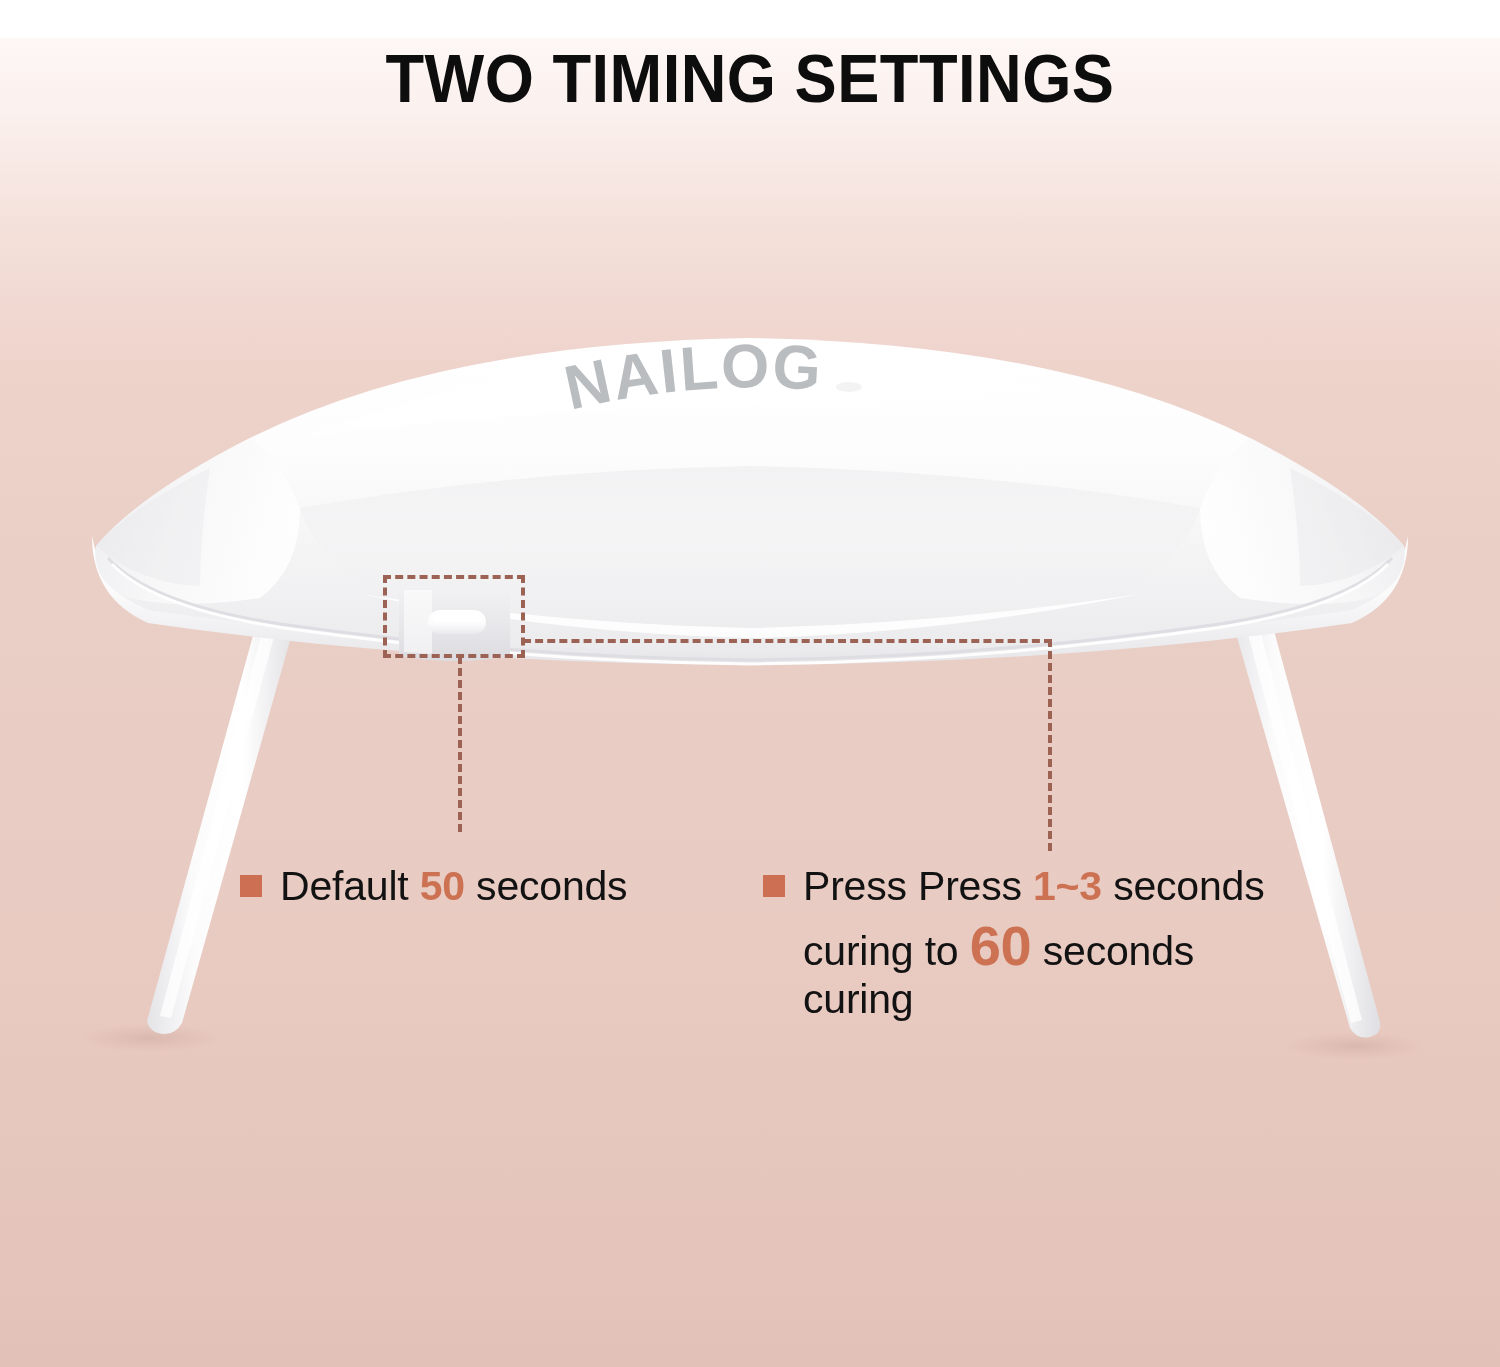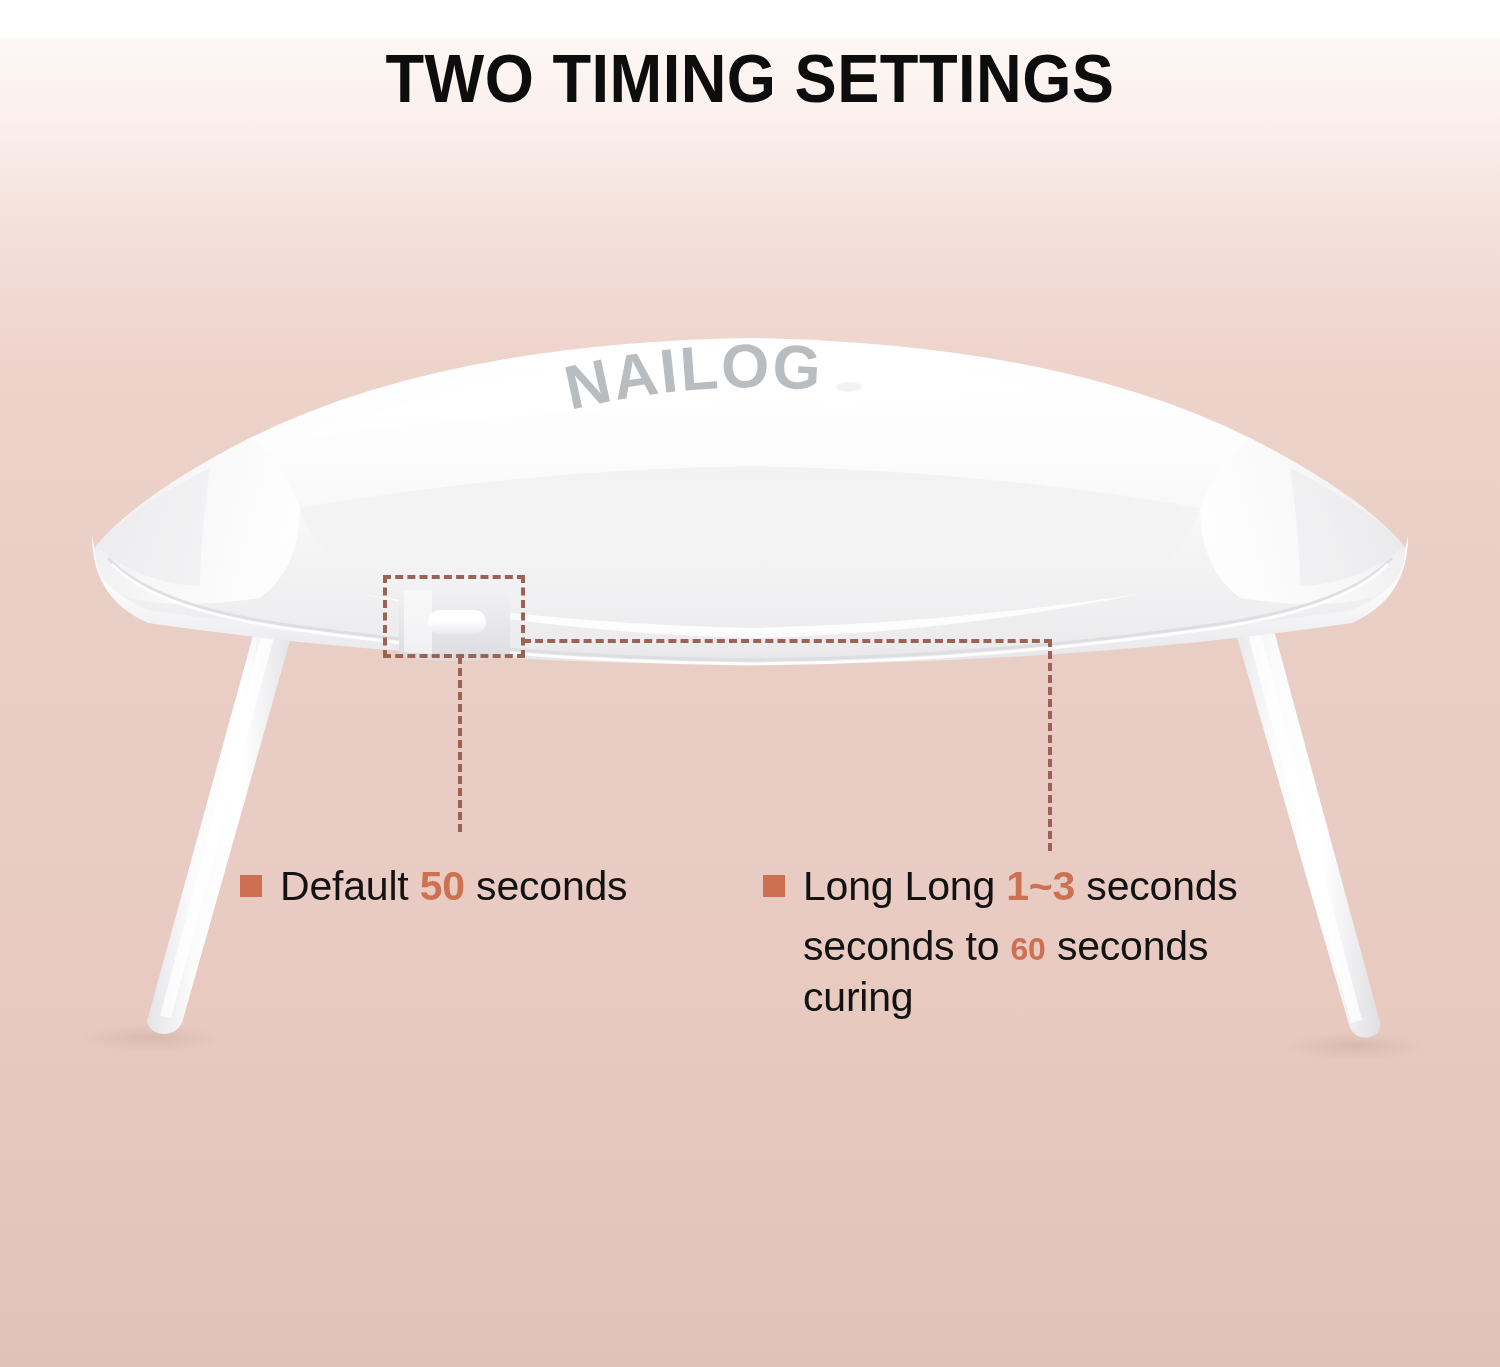--- a/index.html
+++ b/index.html
@@ -109,21 +109,21 @@
     font-weight: 400;
     letter-spacing: -0.2px;
   }
   .accent {
     color: #cc7253;
     font-weight: 700;
   }
   .accent-big {
     color: #cc7253;
     font-weight: 700;
-    font-size: 32px;
+    font-size: 56px;
   }
 
   #label-left {
     left: 240px;
     top: 821px;
   }
   #label-left .bullet { margin-top: 16px; margin-right: 18px; }
   #label-left .label-text { white-space: nowrap; }
 
   #label-right {
@@ -318,19 +318,19 @@
   <div class="lead lead-v-right"></div>
 
   <div id="label-left" class="label-block">
     <span class="bullet"></span>
     <span class="label-text"><span>Default </span><span class="accent">50</span><span> seconds</span></span>
   </div>
 
   <div id="label-right" class="label-block">
     <span class="bullet"></span>
     <span class="label-text">
-      <span><span>Long Long </span><span class="accent">1~3</span><span> seconds</span></span>
-      <span class="line2"><span>seconds to </span><span class="accent-big">60</span><span> seconds</span></span>
+      <span><span>Press Press </span><span class="accent">1~3</span><span> seconds</span></span>
+      <span class="line2"><span>curing to </span><span class="accent-big">60</span><span> seconds</span></span>
       <span class="line3">curing</span>
     </span>
   </div>
 
 </div>
 
 </body></html>

